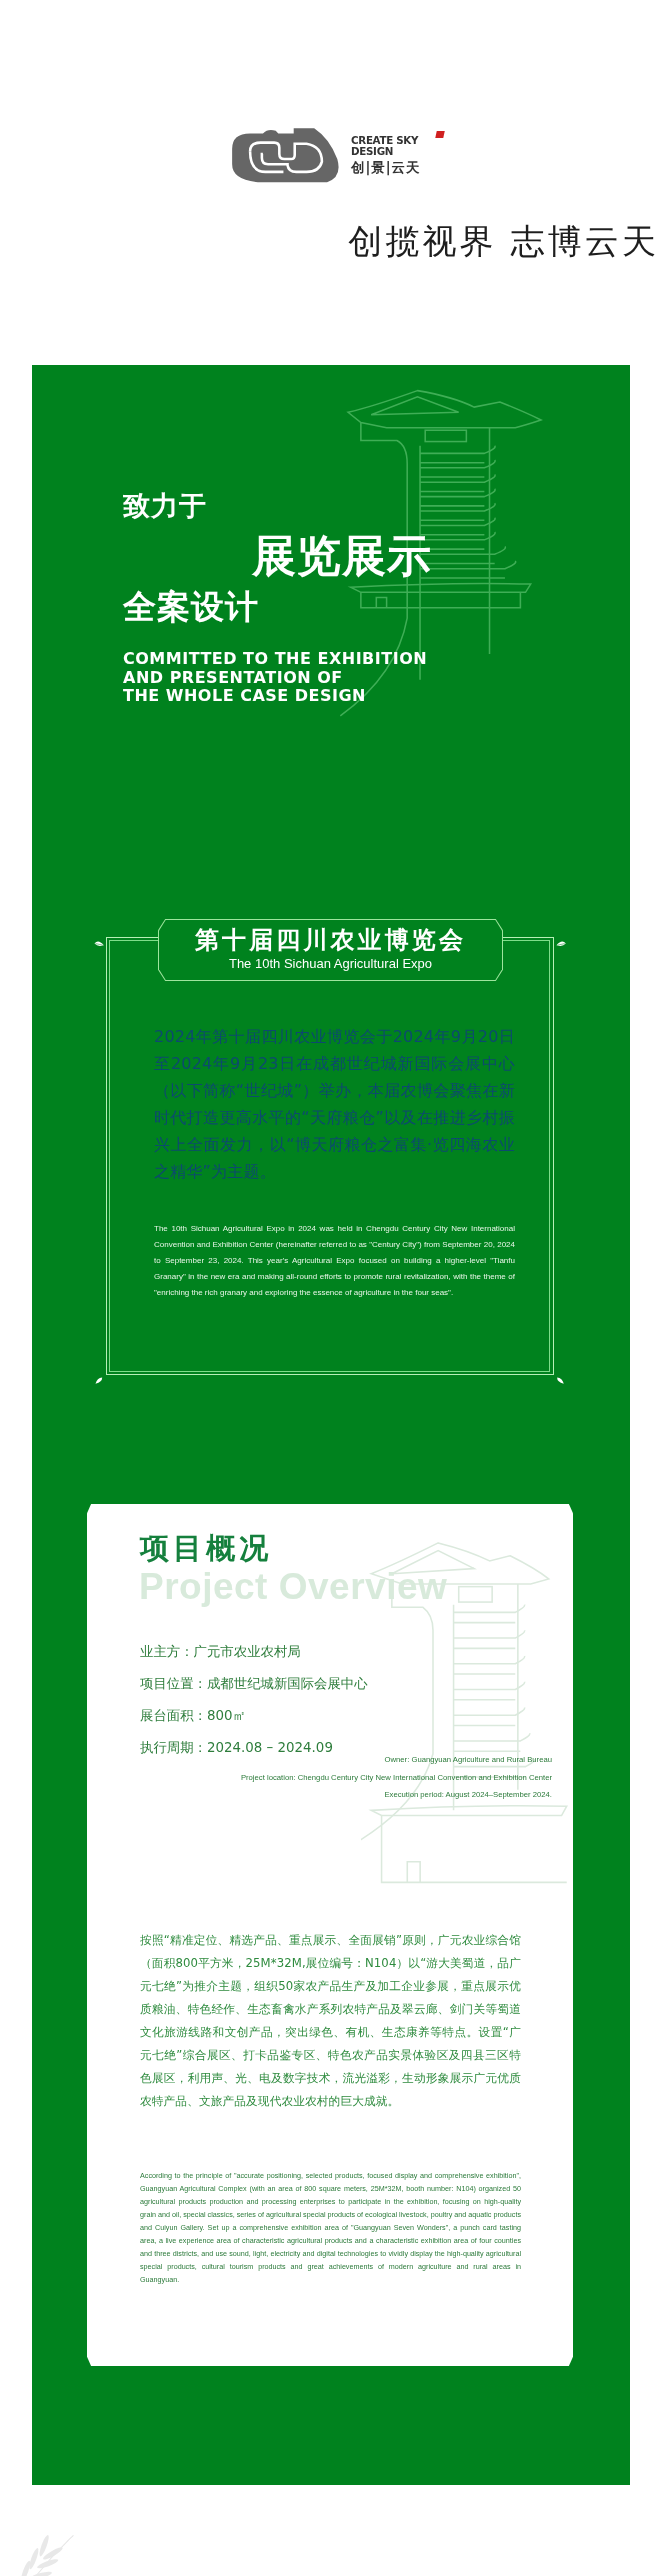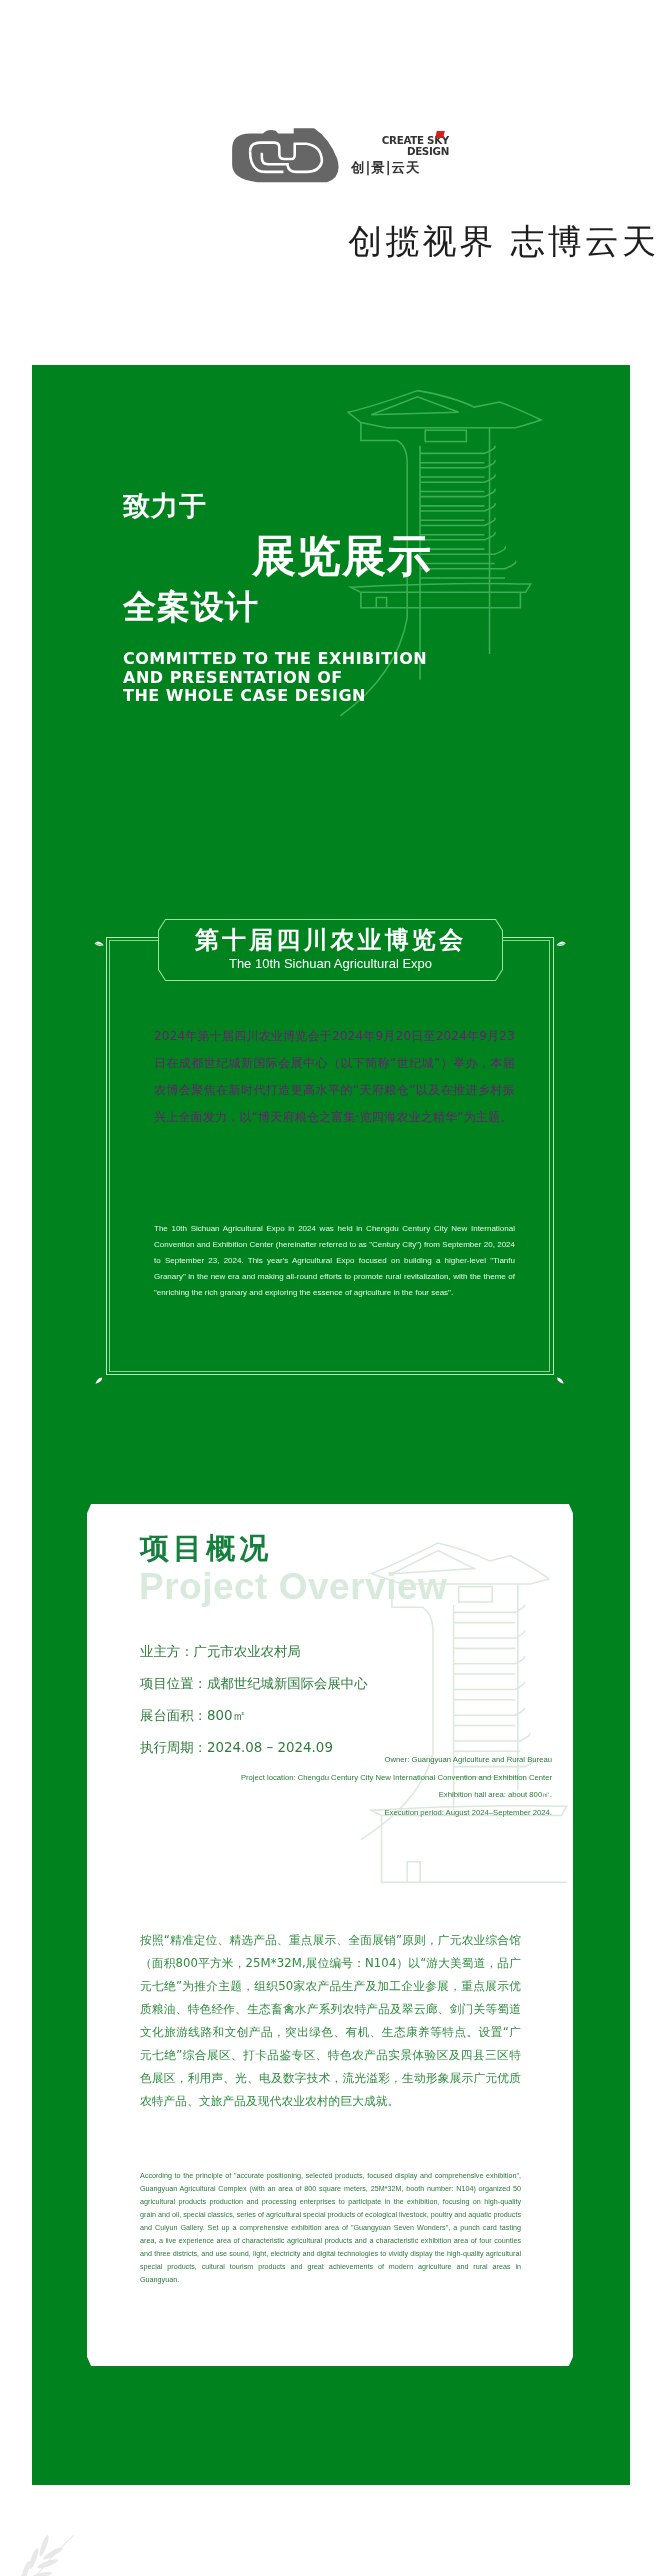--- a/index.html
+++ b/index.html
@@ -13,21 +13,21 @@
     }
     .abs { position: absolute; }
 
     
     #logo { left: 227px; top: 128px; width: 216px; height: 57px; }
     #logo-mark { left: 0; top: 0; width: 118px; height: 57px; }
     #logo-text { left: 124px; top: 7.2px; width: 98px; }
     .logo-en {
       font-family: "DejaVu Sans", sans-serif;
       font-weight: bold; font-size: 10.3px; letter-spacing: -0.3px;
-      color: #333; line-height: 11.3px; white-space: nowrap; text-align: right;
+      color: #333; line-height: 11.3px; white-space: nowrap;
     }
     .logo-cn {
       font-family: "DejaVu Sans", sans-serif;
       font-weight: bold; font-size: 13.4px; color: #333;
       line-height: 15.5px; margin-top: 2.1px; letter-spacing: 1px; white-space: nowrap;
     }
     #logo-red { left: 209px; top: 3.1px; width: 8.2px; height: 7.2px; background: #d02020; transform: skewX(-12deg); }
 
     #slogan {
       left: 0; top: 221px; width: 659px; text-align: right;
@@ -80,22 +80,22 @@
       left: 159px; top: 956px; width: 343px; text-align: center; color: #fff;
       font-family: "Liberation Sans", sans-serif; font-size: 13px; line-height: 15.5px;
     }
     .leaf { width: 10.3px; height: 7.2px; }
     #leaf-tl { left: 94px; top: 940px; }
     #leaf-tr { left: 556px; top: 940px; }
     #leaf-bl { left: 95px; top: 1377px; }
     #leaf-br { left: 554px; top: 1377px; }
 
     #expo-cn {
-      left: 154px; top: 1023px; width: 361px; color: #701a75;
-      font-size: 12px; line-height: 27px; letter-spacing: 0.2px;
+      left: 154px; top: 1023px; width: 361px; color: #0c4a6e;
+      font-size: 16px; line-height: 27px; letter-spacing: 0.2px;
       text-align: justify;
     }
     #expo-en {
       left: 154px; top: 1221px; width: 361px; color: #e8f7e8;
       font-family: "Liberation Sans", sans-serif;
       font-size: 8px; line-height: 16px; text-align: justify;
     }
 
     
     #card {
@@ -241,21 +241,20 @@
 <div id="card-facts" class="abs">
   <div class="fact"><span>业主方：</span><span>广元市农业农村局</span></div>
   <div class="fact"><span>项目位置：</span><span>成都世纪城新国际会展中心</span></div>
   <div class="fact"><span>展台面积：</span><span>800㎡</span></div>
   <div class="fact"><span>执行周期：</span><span>2024.08 – 2024.09</span></div>
 </div>
 
 <div id="card-facts-en" class="abs">
   <div class="fact-en">Owner: Guangyuan Agriculture and Rural Bureau</div>
   <div class="fact-en">Project location: Chengdu Century City New International Convention and Exhibition Center</div>
-  <div class="fact-en">Exhibition hall area: about 800㎡.</div>
   <div class="fact-en">Execution period: August 2024–September 2024.</div>
 </div>
 
 <div id="card-cn" class="abs">按照“精准定位、精选产品、重点展示、全面展销”原则，广元农业综合馆（面积800平方米，25M*32M,展位编号：N104）以“游大美蜀道，品广元七绝”为推介主题，组织50家农产品生产及加工企业参展，重点展示优质粮油、特色经作、生态畜禽水产系列农特产品及翠云廊、剑门关等蜀道文化旅游线路和文创产品，突出绿色、有机、生态康养等特点。设置“广元七绝”综合展区、打卡品鉴专区、特色农产品实景体验区及四县三区特色展区，利用声、光、电及数字技术，流光溢彩，生动形象展示广元优质农特产品、文旅产品及现代农业农村的巨大成就。</div>
 <div id="card-en" class="abs">According to the principle of "accurate positioning, selected products, focused display and comprehensive exhibition", Guangyuan Agricultural Complex (with an area of 800 square meters, 25M*32M, booth number: N104) organized 50 agricultural products production and processing enterprises to participate in the exhibition, focusing on high-quality grain and oil, special classics, series of agricultural special products of ecological livestock, poultry and aquatic products and Cuiyun Gallery. Set up a comprehensive exhibition area of "Guangyuan Seven Wonders", a punch card tasting area, a live experience area of characteristic agricultural products and a characteristic exhibition area of four counties and three districts, and use sound, light, electricity and digital technologies to vividly display the high-quality agricultural special products, cultural tourism products and great achievements of modern agriculture and rural areas in Guangyuan.</div>
 
 <svg id="wheat" class="abs" viewBox="0 0 140 170">
   <g fill="#e6e6e6" opacity="0.9">
     <path d="M10 165 Q60 80 135 10" stroke="#e3e3e3" stroke-width="2" fill="none"></path>
     <ellipse cx="95" cy="45" rx="22" ry="5" transform="rotate(-30 95 45)"></ellipse>

